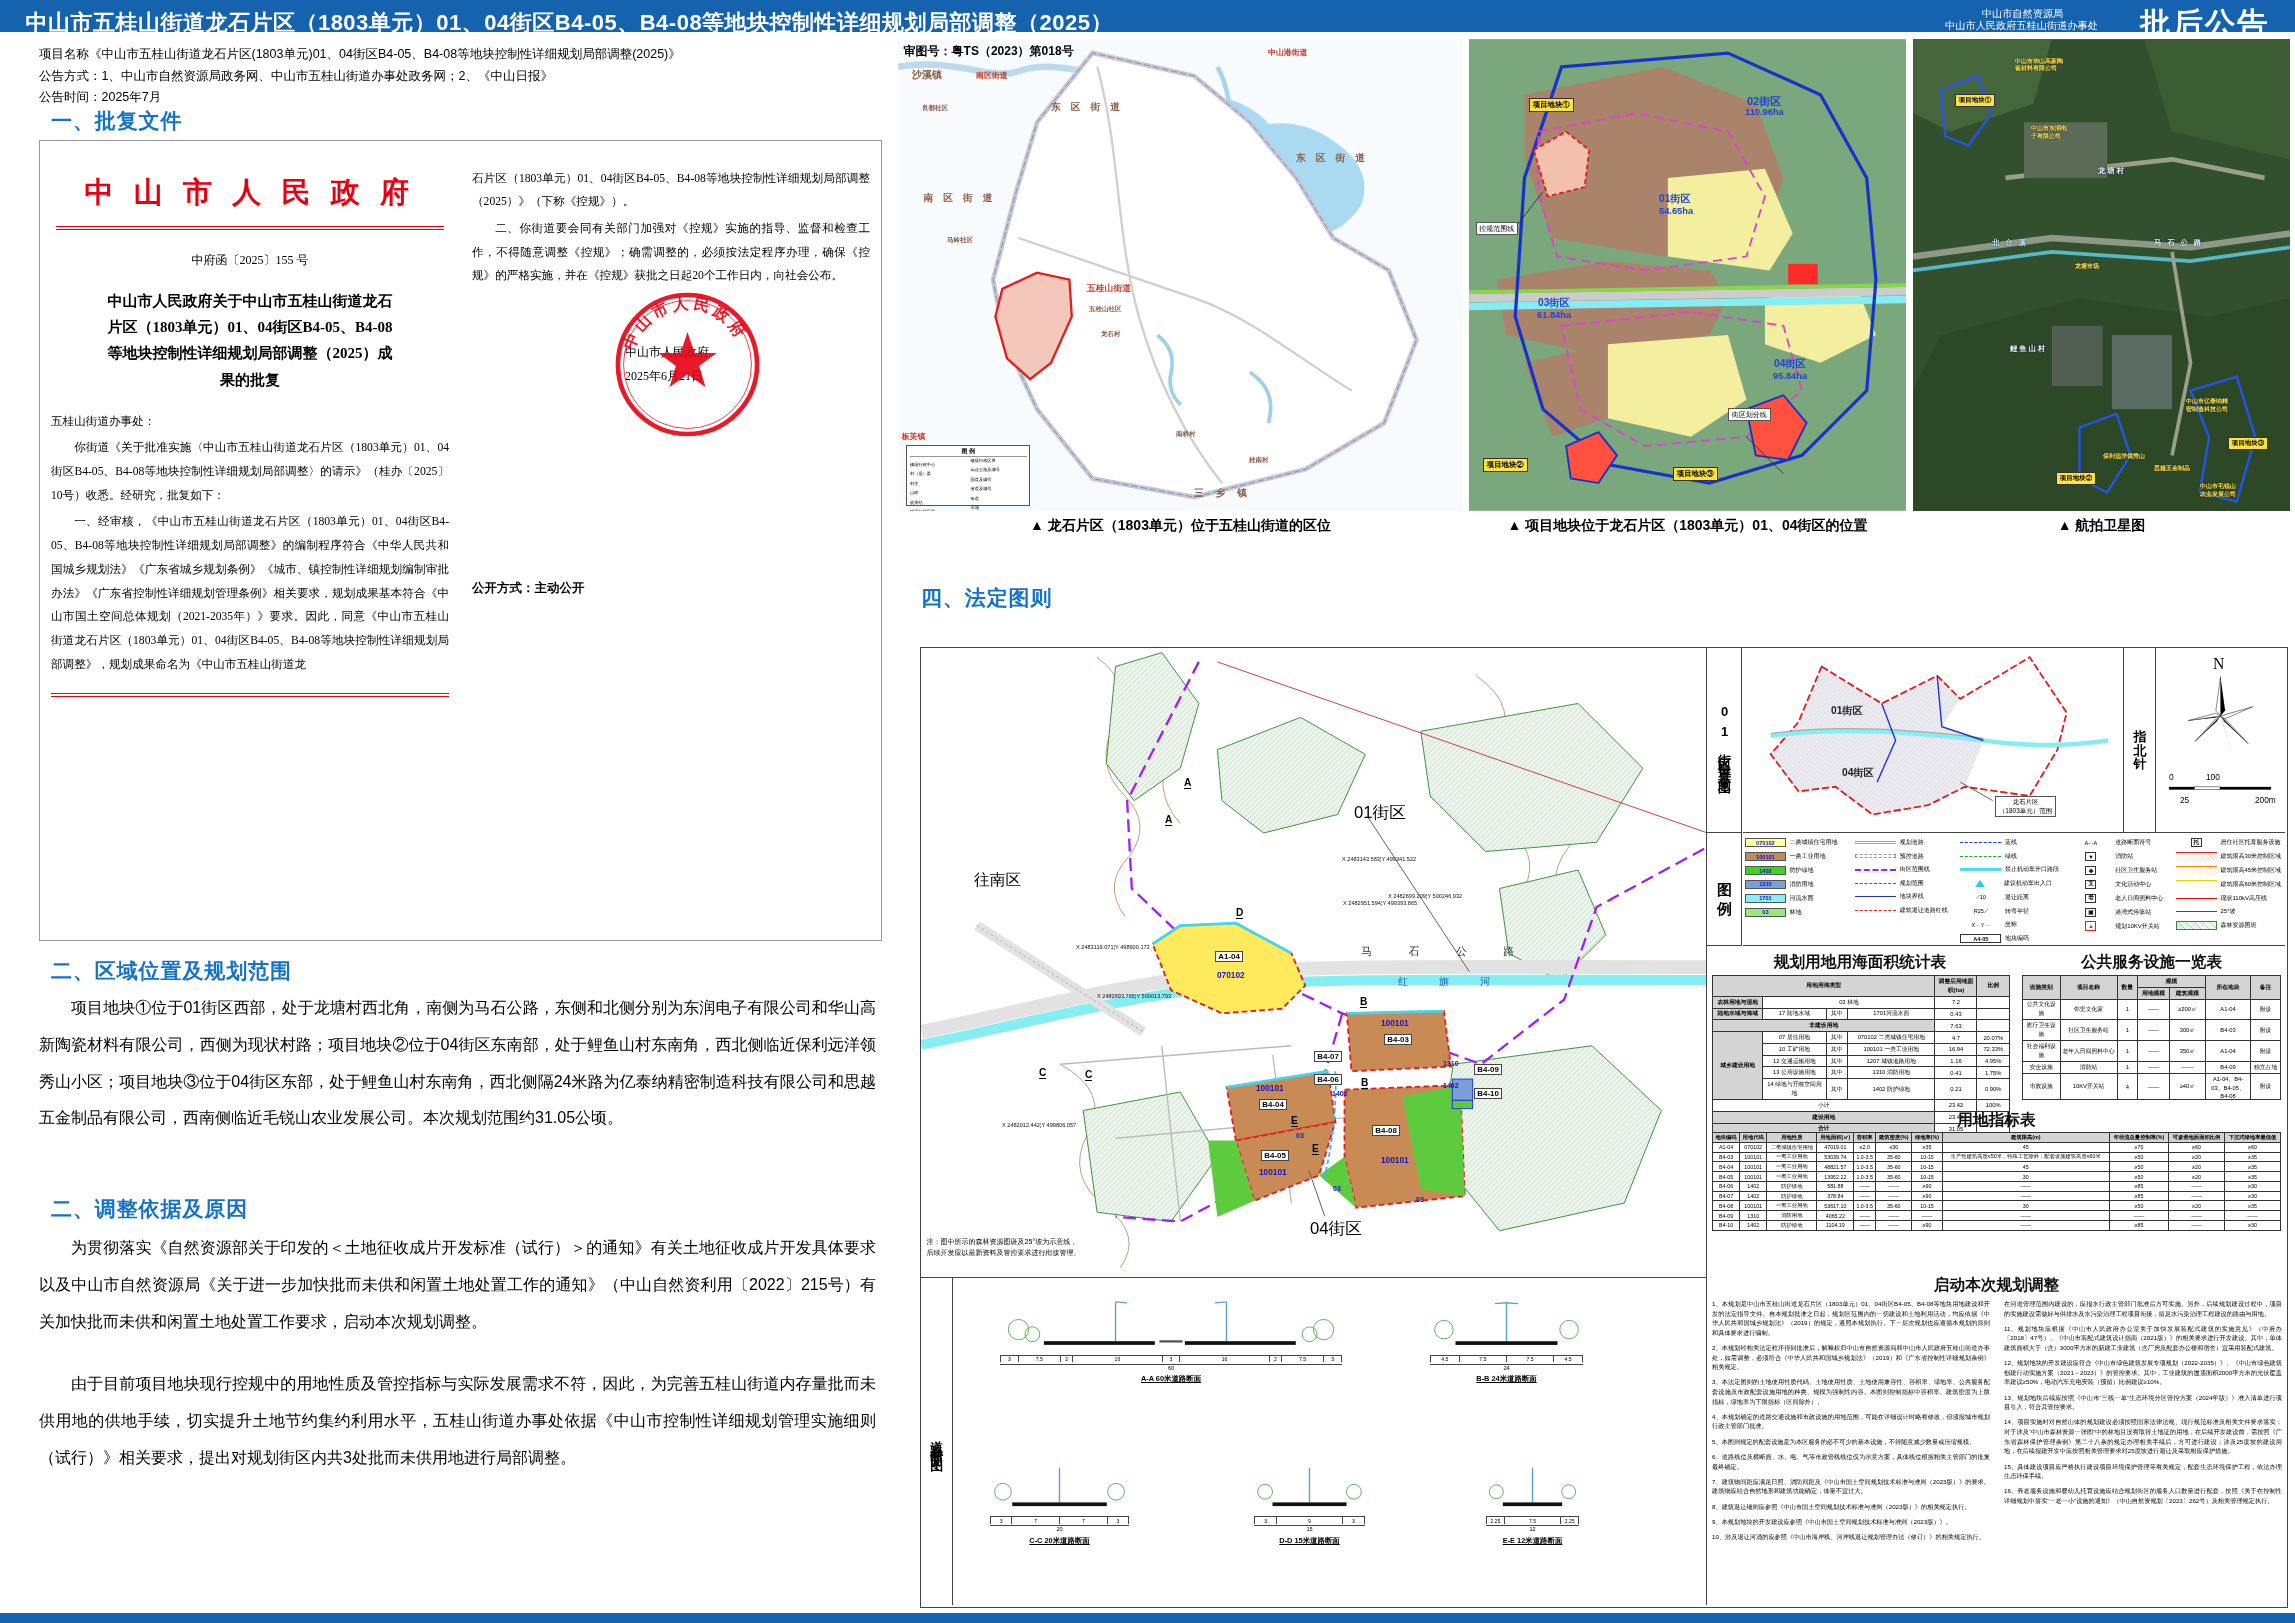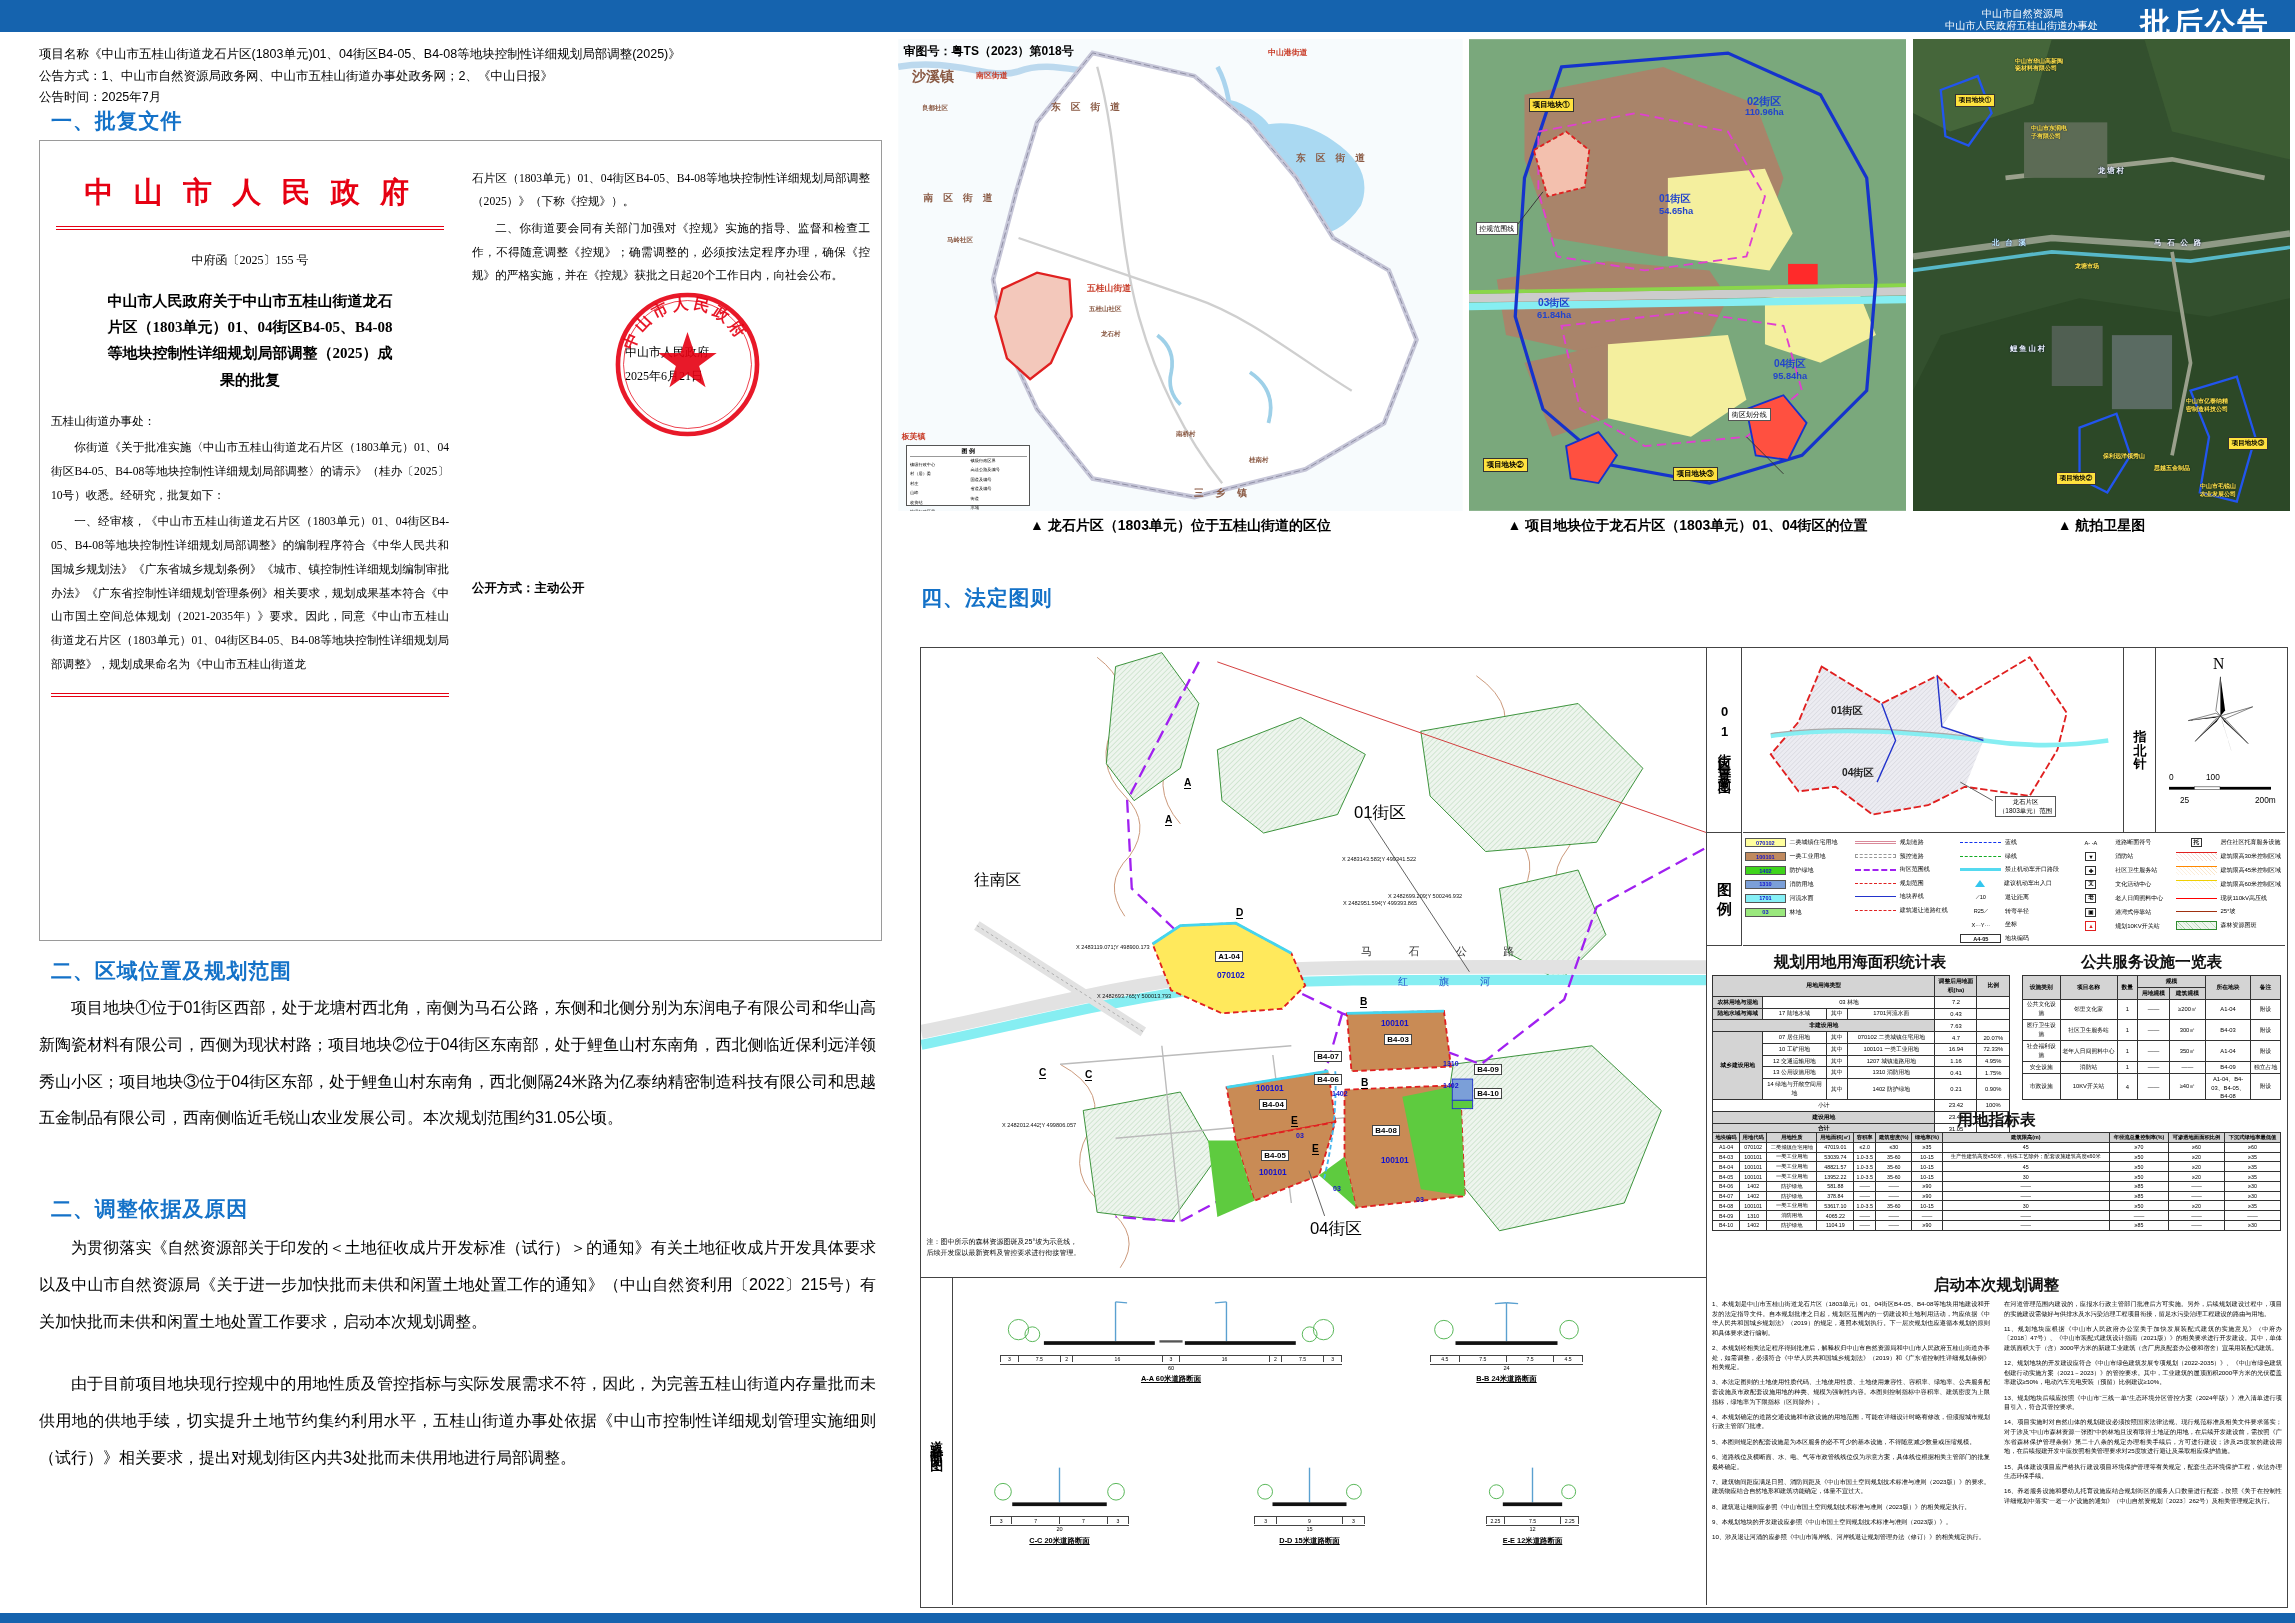--- a/index.html
+++ b/index.html
@@ -56,20 +56,21 @@
   .sat-wlab{position:absolute;color:#eef6ff;font-size:7.4px;font-weight:bold;white-space:nowrap;text-shadow:0 0 1.9px #003;letter-spacing:1.9px;}
   .m1lab{position:absolute;color:#8a5a44;font-weight:bold;white-space:nowrap;}
   .m1red{position:absolute;color:#c83c28;font-weight:bold;white-space:nowrap;}
 </style>
 </head>
 <body>
 
 <div class="page">
 
   <div class="abs" style="left:0;top:8;width:2295px;height:32px;background:#1563ae;"></div>
+  <div class="lbl" style="left:25.4px;top:8.3px;font-size:22px;font-weight:bold;color:#fff;letter-spacing:0.5px;">中山市五桂山街道龙石片区（1803单元）01、04街区B4-05、B4-08等地块控制性详细规划局部调整（2025）</div>
   <div class="abs" style="left:25.4px;top:33px;width:1268px;height:0.9px;background:#fff;"></div>
   <div class="lbl" style="left:1916px;top:6.5px;width:213px;text-align:center;font-size:10.2px;color:#fff;">中山市自然资源局</div>
   <div class="lbl" style="left:1892px;top:19.4px;width:259px;text-align:center;font-size:10.2px;color:#fff;">中山市人民政府五桂山街道办事处</div>
   <div class="lbl" style="left:1962px;top:32px;width:120px;text-align:center;font-size:9.3px;color:#fff;">2025年7月</div>
   <div class="lbl" style="left:2140px;top:3.7px;font-size:30.5px;font-weight:bold;color:#fff;letter-spacing:1.9px;">批后公告</div>
 
   <div class="lbl" style="left:39px;top:46px;font-size:12.5px;color:#000;">项目名称《中山市五桂山街道龙石片区(1803单元)01、04街区B4-05、B4-08等地块控制性详细规划局部调整(2025)》</div>
   <div class="lbl" style="left:39px;top:68px;font-size:12.5px;color:#000;">公告方式：1、中山市自然资源局政务网、中山市五桂山街道办事处政务网；2、《中山日报》</div>
   <div class="lbl" style="left:39px;top:89px;font-size:12.5px;color:#000;">公告时间：2025年7月</div>
 
@@ -122,21 +123,21 @@
       <path d="M330,190 q50,-30 90,10 q30,40 -10,70 q-60,30 -80,-80z" fill="#aad9f2"></path>
       <path d="M420,30 L300,180 L255,330 L205,520 L230,650 L300,800 L420,950 L640,990 L880,930 L1050,830 L1120,650 L1060,500 L940,430 L860,300 L760,180 L640,80 Z" fill="#ffffff" stroke="#c6c6d8" stroke-width="10"></path>
       <path d="M420,30 L300,180 L255,330 L205,520 L230,650 L300,800 L420,950 L640,990 L880,930 L1050,830 L1120,650 L1060,500 L940,430 L860,300 L760,180 L640,80 Z" fill="none" stroke="#8a8aa0" stroke-width="2" stroke-dasharray="14 6"></path>
       <path d="M225,540 L300,505 L370,520 L375,600 L330,700 L285,735 L235,690 L210,600 Z" fill="#f3c8bb" stroke="#e02020" stroke-width="5"></path>
       <path d="M260,430 C380,470 520,520 640,560 C760,600 880,700 980,760" stroke="#cfcfcf" stroke-width="5" fill="none"></path>
       <path d="M430,60 C480,240 470,420 520,600 C560,740 620,860 700,960" stroke="#cfcfcf" stroke-width="5" fill="none"></path>
       <path d="M560,640 q40,30 30,80 q-10,40 20,70" stroke="#9ed0e8" stroke-width="8" fill="none"></path>
       <path d="M760,720 q60,40 40,110" stroke="#9ed0e8" stroke-width="8" fill="none"></path>
     </svg>
     <span class="lbl" style="left:5.6px;top:3.7px;font-size:12px;font-weight:bold;color:#000;">审图号：粤TS（2023）第018号</span>
-    <span class="m1lab" style="left:14px;top:29px;font-size:14px;">沙溪镇</span>
+    <span class="m1lab" style="left:14px;top:29px;font-size:10px;">沙溪镇</span>
     <span class="m1red" style="left:78px;top:30.5px;font-size:7.9px;">南区街道</span>
     <span class="m1lab" style="left:24px;top:65px;font-size:6.5px;">良都社区</span>
     <span class="m1lab" style="left:153px;top:62px;font-size:9.7px;letter-spacing:3.7px;">东 区 街 道</span>
     <span class="m1red" style="left:370px;top:8.3px;font-size:7.9px;">中山港街道</span>
     <span class="m1lab" style="left:398px;top:113px;font-size:9.7px;letter-spacing:3.7px;">东 区 街 道</span>
     <span class="m1lab" style="left:25.4px;top:153px;font-size:9.7px;letter-spacing:3.7px;color:#8a5a44;font-weight:bold;">南 区 街 道</span>
     <span class="m1lab" style="left:49px;top:197px;font-size:6.5px;">马岭社区</span>
     <span class="m1red" style="left:189px;top:244px;font-size:8.8px;">五桂山街道</span>
     <span class="m1lab" style="left:191px;top:266px;font-size:6.5px;">五桂山社区</span>
     <span class="m1lab" style="left:203px;top:291px;font-size:6.5px;">龙石村</span>

